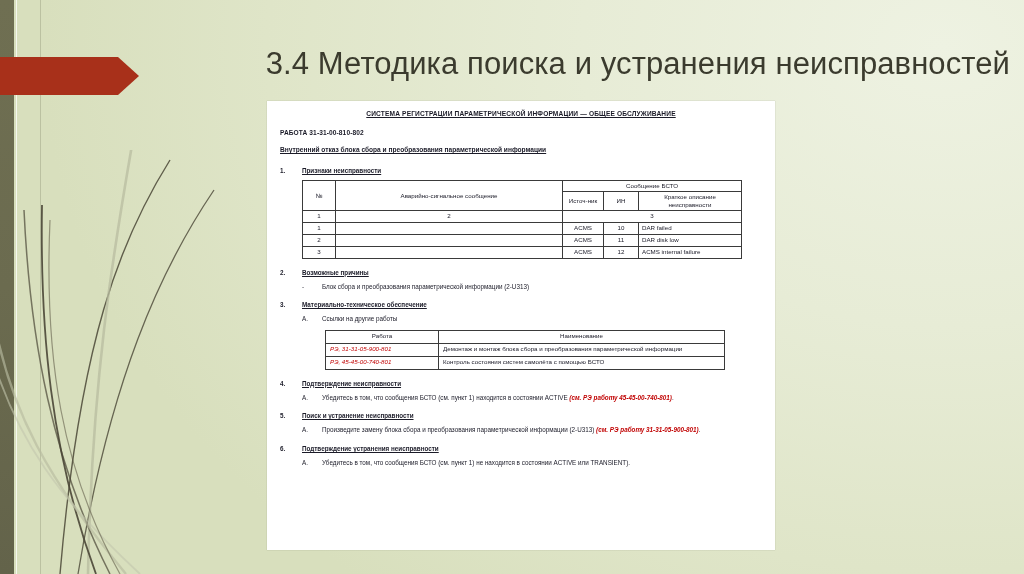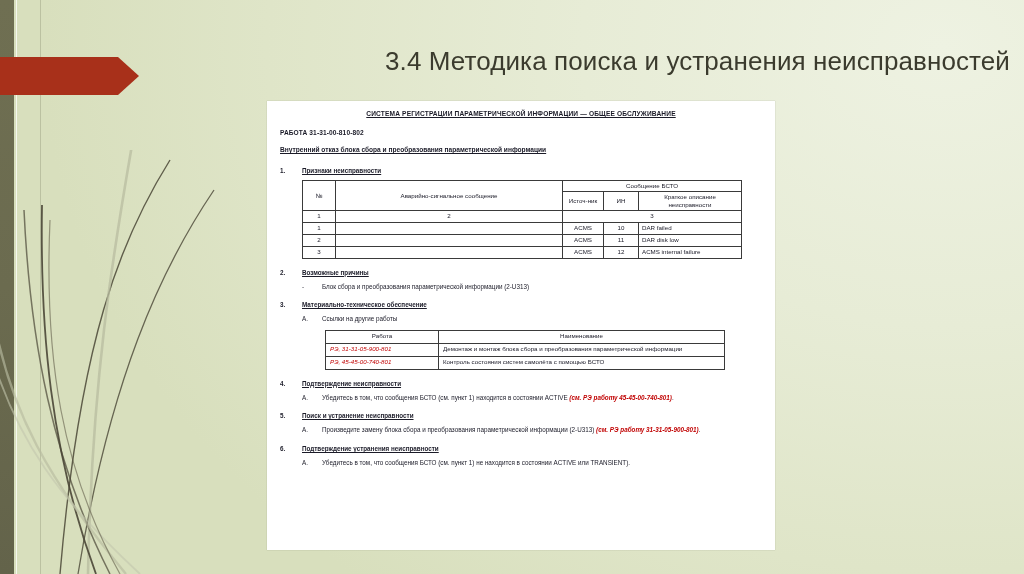--- a/index.html
+++ b/index.html
@@ -28,21 +28,21 @@
   }
   
   .grass{position:absolute;left:0;top:150px;width:230px;height:424px;pointer-events:none;}
   
   .arrow-banner{
     position:absolute;left:0;top:57px;width:140px;height:38px;
   }
   
   .slide-title{
     position:absolute;left:190px;top:46px;width:820px;
-    font-size:26px;color:#3b3b2e;letter-spacing:.1px;
+    font-size:31px;color:#3b3b2e;letter-spacing:.1px;
     font-family:"Liberation Sans", sans-serif;
     text-align:right;padding-right:8px;white-space:nowrap;
   }
   
   .doc-page{
     position:absolute;left:267px;top:101px;width:508px;height:449px;
     background:#ffffff;
     box-shadow:0 0 1px rgba(0,0,0,.25);
     overflow:hidden;
     color:#1b1b28;

